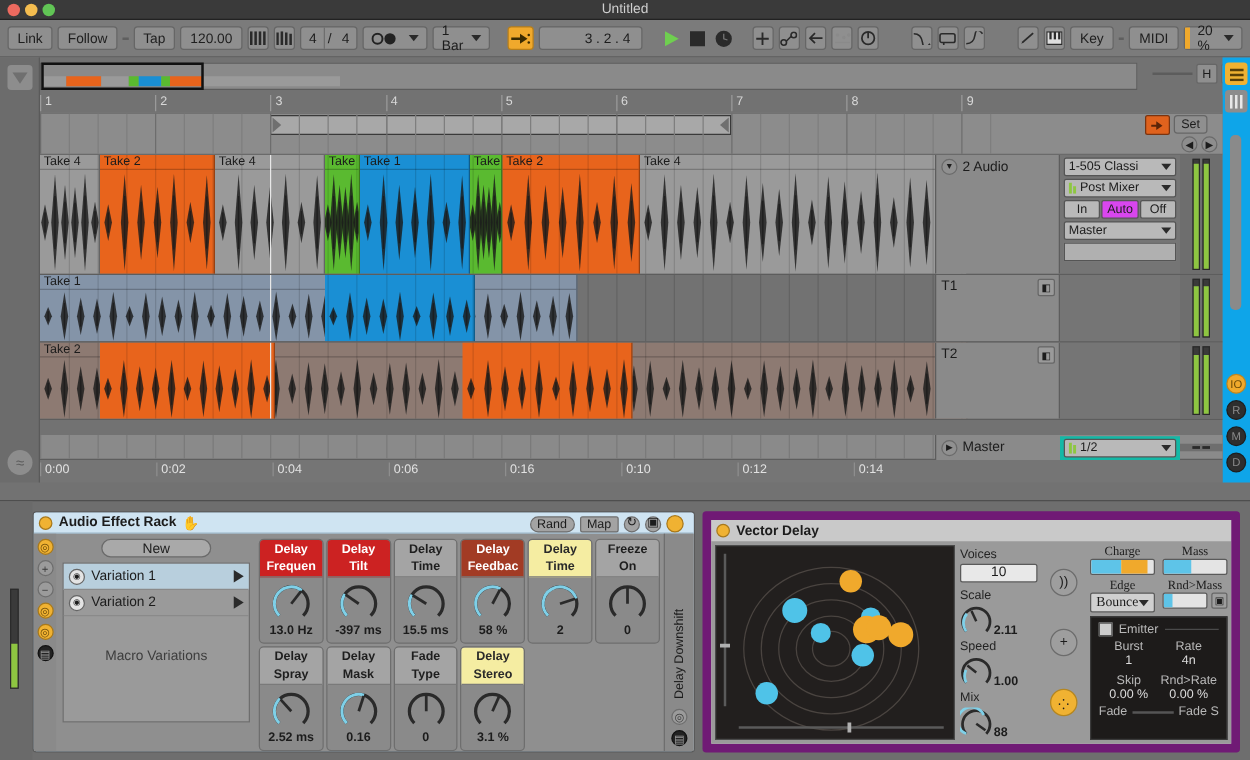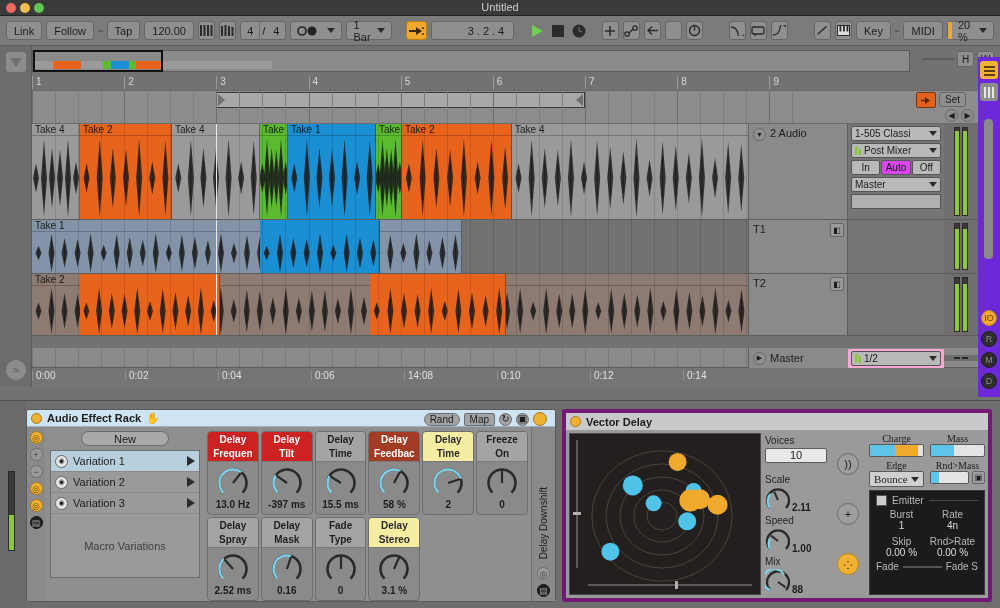--- a/index.html
+++ b/index.html
@@ -57,22 +57,22 @@
     border:2px solid #111; }
   .ovw-clips { position:absolute; left:2px; bottom:2px; height:8px; display:flex; }
   .ovw-clips i { display:block; height:8px; }
   .ovw-hw { position:absolute; right:6px; top:5px; display:flex; gap:3px; }
   .hw { width:17px; height:16px; background:#8f8f8f; border:1px solid #666;
     border-radius:2px; font-size:10px; display:flex; align-items:center;
     justify-content:center; }
   .ovw-line { position:absolute; right:46px; top:12px; width:32px; height:2px;
     background:#5c5c5c; }
 
-  .rightcol { position:absolute; right:0; top:11px; width:22px; height:340px;
-    background:#6d28d9; }
+  .rightcol { position:absolute; right:0; top:0; width:22px; height:340px;
+    background:#0ea5e9; }
   .rc-b { width:18px; height:18px; margin:4px auto 0; border-radius:3px;
     background:#8d8d8d; display:flex; align-items:center; justify-content:center; }
   .rc-scroll { position:absolute; left:6px; top:62px; width:9px; height:140px;
     background:#8a8a8a; border-radius:4px; }
   .rc-dots { position:absolute; left:3px; bottom:8px; display:flex;
     flex-direction:column; gap:5px; }
   .rc-dot { width:16px; height:16px; border-radius:50%; background:#2e2e2e;
     color:#8a8a8a; font-size:9px; display:flex; align-items:center;
     justify-content:center; border:1px solid #1e1e1e; }
   .rc-dot.hl { background:#f0a92c; color:#6b4a08; border-color:#c0861f; }
@@ -225,21 +225,21 @@
   .knob { width:36px; height:36px; margin-top:3px; position:relative; }
   .m-val { font-size:10px; font-weight:bold; margin-top:-2px; }
 
   .downshift { width:24px; background:#8a8a8a; border-left:1px solid #6e6e6e;
     display:flex; flex-direction:column; align-items:center;
     justify-content:flex-end; padding-bottom:4px; gap:4px; }
   .ds-txt { writing-mode:vertical-rl; transform:rotate(180deg);
     font-size:10px; margin-bottom:4px; white-space:nowrap; }
 
   
-  .vd { flex:1; background:#c9c9c9; border:4px solid #701a75; border-radius:3px;
+  .vd { flex:1; background:#c9c9c9; border:7px solid #701a75; border-radius:3px;
     margin:8px 8px 6px 6px; position:relative; overflow:hidden; }
   .vd-title { height:17px; background:#c9c9c9; display:flex; align-items:center;
     padding:0 4px; gap:5px; font-weight:bold; font-size:11px; }
   .vd-body { position:absolute; left:0; right:0; top:17px; bottom:0;
     background:#9a9a9a; display:flex; padding:3px; gap:4px; }
   .xy { width:192px; background:#221f1e; border:1px solid #4a4a4a;
     position:relative; }
   .xy svg { position:absolute; left:0; top:0; }
   .vd-col { width:62px; display:flex; flex-direction:column; gap:2px;
     padding-top:2px; }
@@ -1227,31 +1227,31 @@
         <i style="left: 691.304px;"></i>
         <i style="left: 714.348px;"></i>
         <i style="left: 737.391px;"></i>
         <i style="left: 760.435px;"></i>
       </div>
     <div class="tr-times">
         <b style="left: 0px;">0:00</b>
         <b style="left: 93px;">0:02</b>
         <b style="left: 186px;">0:04</b>
         <b style="left: 279px;">0:06</b>
-        <b style="left: 372px;">14:08</b>
+        <b style="left: 372px;">0:16</b>
         <b style="left: 465px;">0:10</b>
         <b style="left: 558px;">0:12</b>
         <b style="left: 651px;">0:14</b>
       </div>
     <div class="mstr-row">
       <div style="width:100px;background:#8a8a8a;border-left:1px solid #5d5d5d;height:20px;display:flex;align-items:center;padding:0 4px">
         <span class="fold">▶</span>
         <span>Master</span>
       </div>
-      <div style="width:96px;background:#f9a8d4;padding:2px 3px">
+      <div style="width:96px;background:#14b8a6;padding:2px 3px">
         <div class="ddl" style="margin:0">
           <span style="display:flex;align-items:center;gap:3px">
               <svg width="6" height="9">
                 <rect x="0" y="0" width="2.5" height="9" fill="#8ec641"></rect>
                 <rect x="3.5" y="2" width="2.5" height="7" fill="#8ec641"></rect>
               </svg>
               <span>1/2</span>
             </span>
             <span class="caret"></span>
         </div>
@@ -1295,25 +1295,20 @@
         <div class="newbtn">New</div>
         <div class="varlist">
           <div class="varrow sel">
             <span class="varcam">◉</span>
             <span>Variation 1</span>
             <span class="varplay"></span>
           </div>
           <div class="varrow">
             <span class="varcam">◉</span>
             <span>Variation 2</span>
-            <span class="varplay"></span>
-          </div>
-          <div class="varrow">
-            <span class="varcam">◉</span>
-            <span>Variation 3</span>
             <span class="varplay"></span>
           </div>
           <div class="varempty" style="height:63px">Macro Variations</div>
         </div>
       </div>
 
       <div class="macros" id="macro-grid">
           <div class="macro">
             <div class="m-lbl red">Delay<br>Frequen</div>
             <div class="knob"><svg width="36" height="36">

